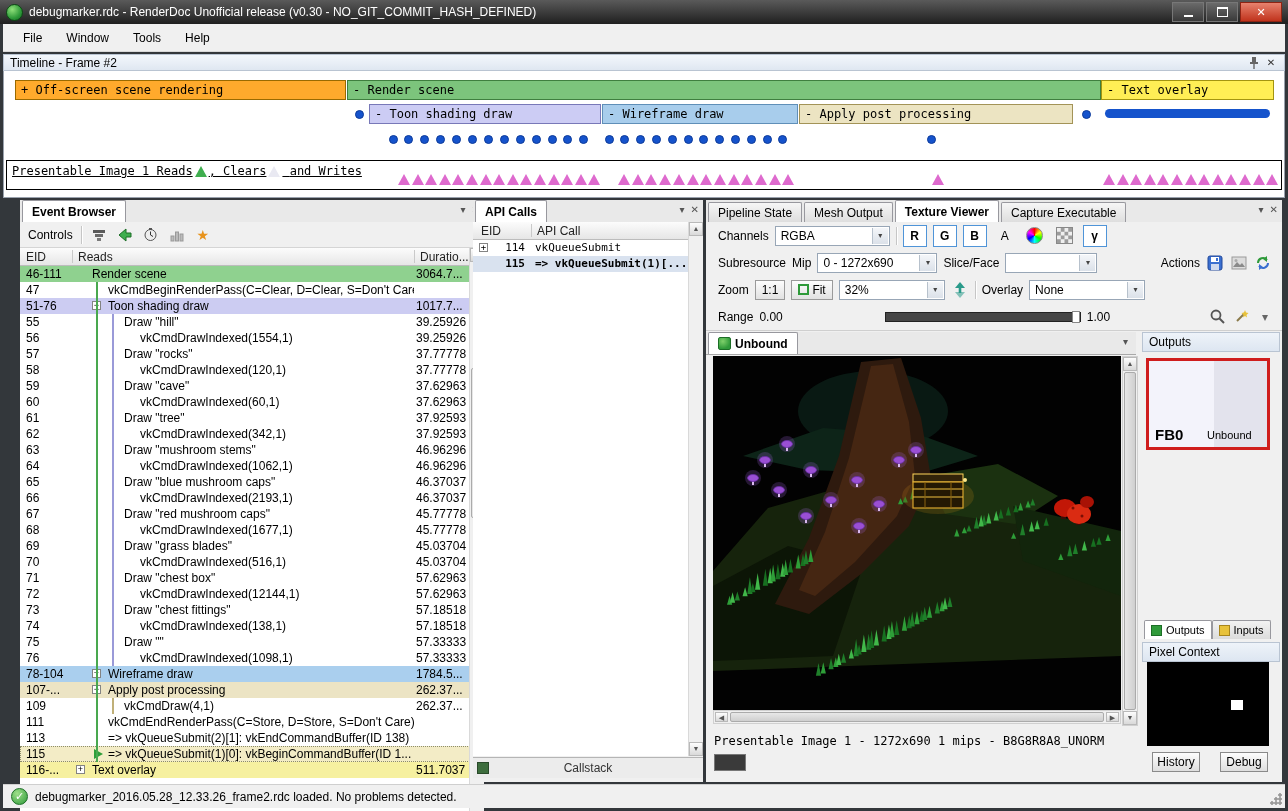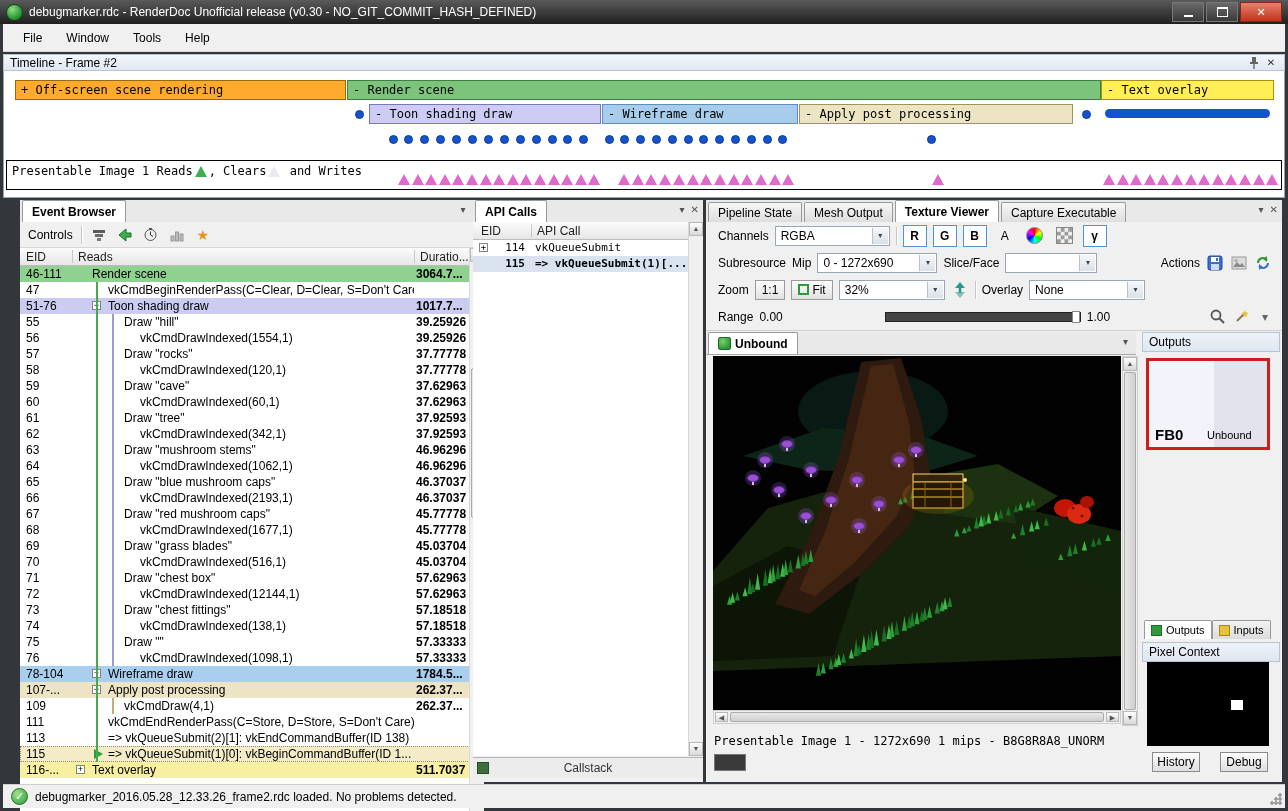--- a/index.html
+++ b/index.html
@@ -30,40 +30,40 @@
   .strip-icons{position:absolute;right:4px;top:4px;display:flex;gap:6px;color:#555;font-size:10px;}
   .strip-icons span{cursor:default;}
 
   
   .tl-body{position:absolute;left:0;top:17px;right:0;bottom:0;background:#fff;border:1px solid #9aa2ad;border-top:none;box-sizing:border-box;}
   .tl-bar{position:absolute;top:9px;height:20px;border:1px solid #000;box-sizing:border-box;font-family:"DejaVu Sans Mono","Liberation Mono",monospace;font-size:12px;line-height:18px;padding-left:5px;white-space:nowrap;overflow:hidden;}
   .tl-sub{top:33px;}
   .tl-dot{position:absolute;width:9px;height:9px;border-radius:50%;background:#1553cc;border:1px solid #0c3a99;box-sizing:border-box;}
   .tl-bluebar{position:absolute;background:#1553cc;border-radius:5px;}
   .tl-marker{position:absolute;left:2px;right:2px;top:89px;height:28px;border:1px solid #000;background:#fff;font-family:"DejaVu Sans Mono","Liberation Mono",monospace;font-size:12px;}
-  .tl-marker .txt{position:absolute;left:5px;top:3px;white-space:nowrap;}
+  .tl-marker .txt{position:absolute;left:5px;top:3px;white-space:nowrap;text-decoration:underline;}
   .tri{position:absolute;width:0;height:0;border-left:6.5px solid transparent;border-right:6.5px solid transparent;border-bottom:11px solid #de6ace;}
   .tri.inline{position:relative;display:inline-block;vertical-align:-2px;margin:0 2px;}
   .tri.green{border-bottom-color:#3fae4f;}
   .tri.pale{border-bottom-color:#e9e9f2;}
 
   
   .eb-toolbar{position:absolute;left:0;top:22px;right:0;height:26px;background:#f0f0f0;border-bottom:1px solid #d5d5d5;display:flex;align-items:center;padding-left:8px;box-sizing:border-box;gap:8px;}
   .tbsep{width:1px;height:18px;background:#c6c6c6;box-shadow:1px 0 0 #fff;}
   .tico{width:18px;height:18px;display:flex;align-items:center;justify-content:center;}
   .eb-header,.api-header{position:absolute;left:0;right:14px;height:18px;background:linear-gradient(#fcfcfc,#e6e6e6);border-bottom:1px solid #bcbcbc;box-sizing:border-box;font-size:12px;color:#222;}
   .hcell{position:absolute;top:2px;}
   .hsep{position:absolute;top:2px;bottom:2px;width:1px;background:#c9c9c9;}
   .eb-rows{position:absolute;left:0;top:66px;right:14px;bottom:0;background:#fff;overflow:hidden;}
   .eb-row{position:absolute;left:0;right:0;height:16px;line-height:16px;white-space:nowrap;}
   .eb-row.sel{background:#f3ecc6;outline:1px dotted #8c8c6a;outline-offset:-1px;}
   .eb-cell{position:absolute;top:0;height:16px;overflow:hidden;}
   .eb-cell.eid{left:6px;width:46px;}
   .eb-cell.name{left:52px;right:56px;}
-  .eb-cell.dur{right:0;width:54px;left:auto;font-weight:bold;}
+  .eb-cell.dur{right:0;width:54px;left:auto;}
   .expander{position:absolute;top:3px;width:9px;height:9px;border:1px solid #848484;background:#fff;font-size:9px;line-height:7px;text-align:center;box-sizing:border-box;}
   .cur-marker{position:absolute;top:3px;width:0;height:0;border-top:5px solid transparent;border-bottom:5px solid transparent;border-left:9px solid #2e9e38;}
   .eb-guide{position:absolute;width:2px;}
   .vscroll{position:absolute;width:14px;background:#f0f0f0;border-left:1px solid #d9d9d9;}
   .varrow{position:absolute;left:0;width:14px;height:14px;background:linear-gradient(#fdfdfd,#d9d9d9);border:1px solid #b9b9b9;box-sizing:border-box;font-size:7px;color:#555;text-align:center;line-height:12px;}
   .vthumb{position:absolute;left:1px;width:12px;background:linear-gradient(90deg,#e8e8e8,#cfcfcf);border:1px solid #ababab;border-radius:2px;box-sizing:border-box;}
 
   
   .api-rows{position:absolute;left:0;top:40px;right:14px;bottom:26px;background:#fff;overflow:hidden;}
   .api-row{position:absolute;left:0;right:0;height:16px;line-height:16px;font-family:"DejaVu Sans Mono","Liberation Mono",monospace;font-size:11px;white-space:nowrap;}

